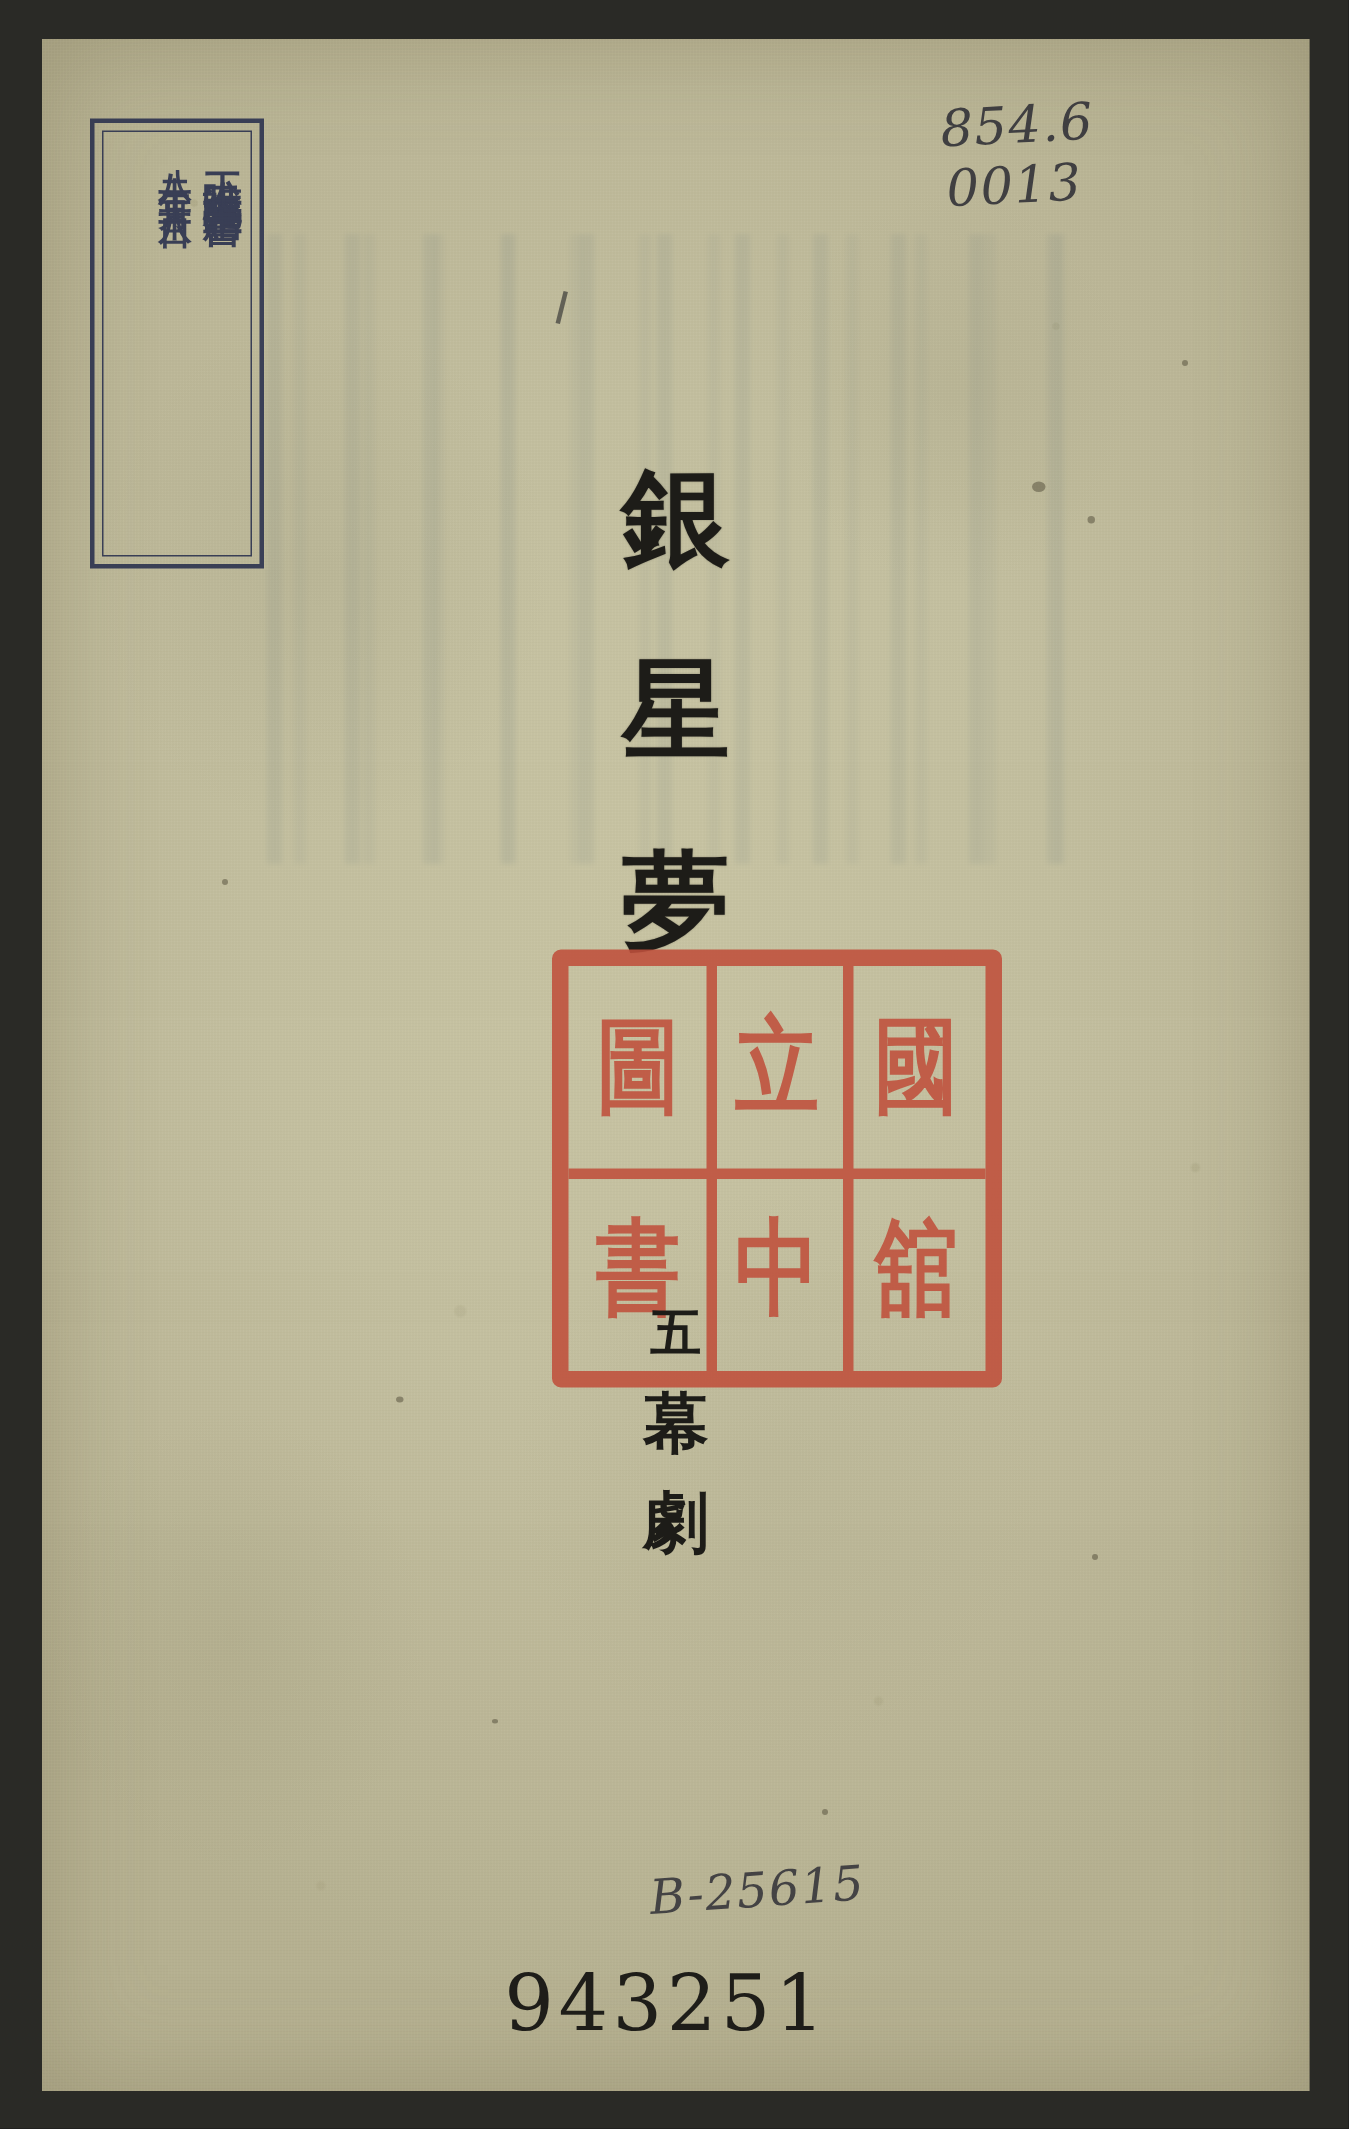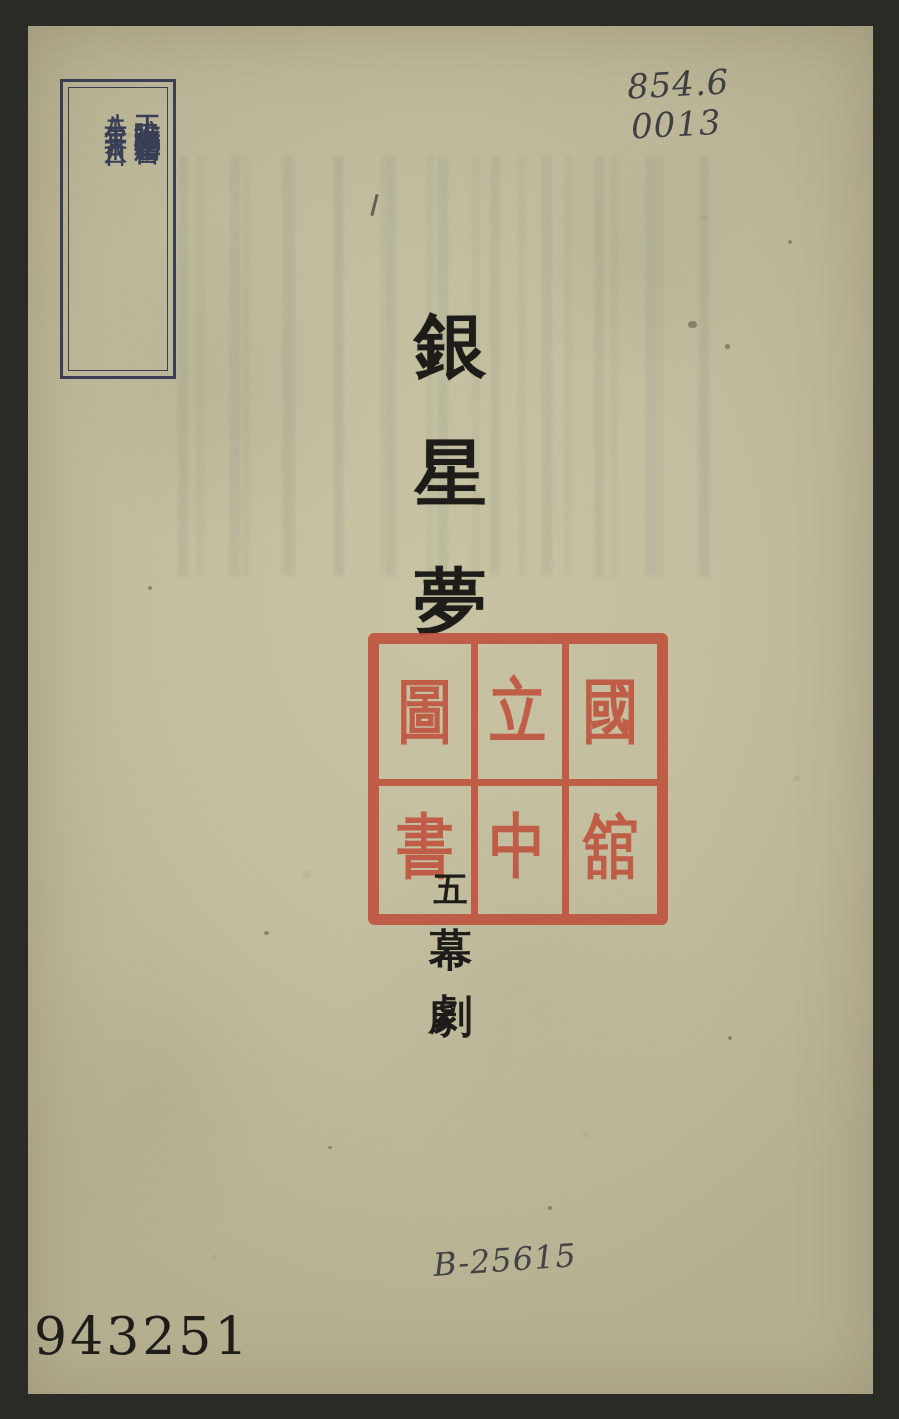--- a/index.html
+++ b/index.html
@@ -216,24 +216,24 @@
     left: 405px;
     top: 1215px;
     font-size: 32px;
     transform: rotate(-4deg);
     opacity: 0.82;
   }
 
   
   #accession {
     position: absolute;
-    left: 6px;
+    left: 16px;
     top: 1280px;
     width: 801px;
-    text-align: left;
+    text-align: center;
     font-family: "DejaVu Serif", serif;
     font-size: 52px;
     letter-spacing: 3px;
     color: #1e1d19;
     font-weight: 500;
   }
 
   
   #pencil-tick {
     position: absolute;

